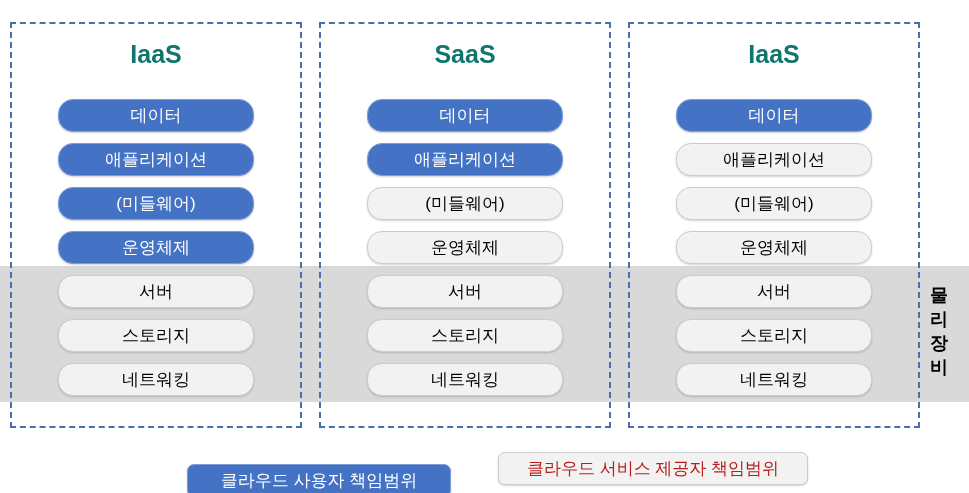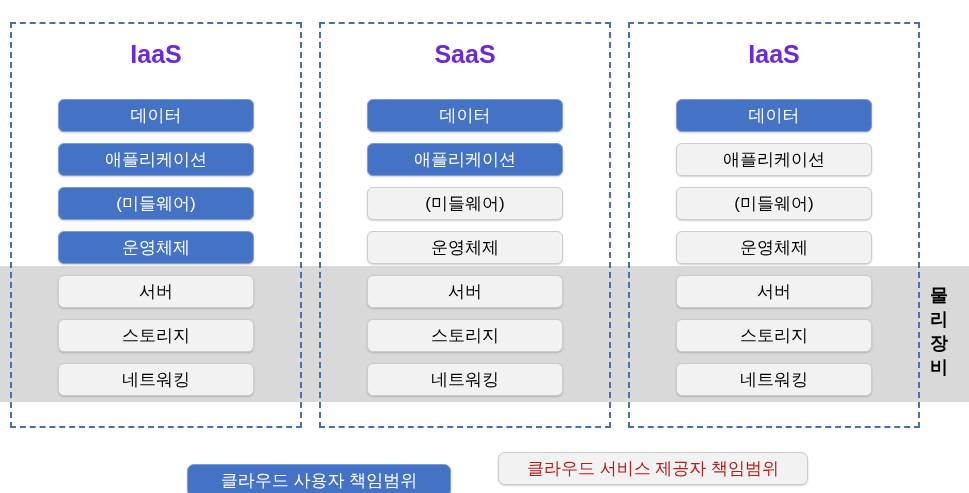--- a/index.html
+++ b/index.html
@@ -19,28 +19,28 @@
     text-align:center;white-space:pre-line;color:#000;
   }
   .column{
     position:absolute;top:22px;height:406px;width:292px;
     border:2px dashed;
     box-sizing:border-box;
     background:transparent;
   }
   .col-title{
     position:absolute;top:16px;left:0;width:100%;
-    text-align:center;font-size:25px;font-weight:bold;color:#6d28d9;
+    text-align:center;font-size:25px;font-weight:bold;color:#0f766e;
   }
   .rows{
     position:absolute;top:75px;left:0;width:100%;
   }
   .layer-box{
     width:196px;height:33px;margin:0 auto 11px auto;
-    border-radius:6px;box-sizing:border-box;
+    border-radius:15px;box-sizing:border-box;
     display:flex;align-items:center;justify-content:center;
     font-size:17px;
     box-shadow:0 1px 2px rgba(0,0,0,0.18);
   }
   .legend-box{
     position:absolute;top:452px;height:33px;
     border-radius:7px;box-sizing:border-box;
     display:flex;align-items:center;justify-content:center;
     font-size:17px;
     box-shadow:0 1px 2px rgba(0,0,0,0.18);

